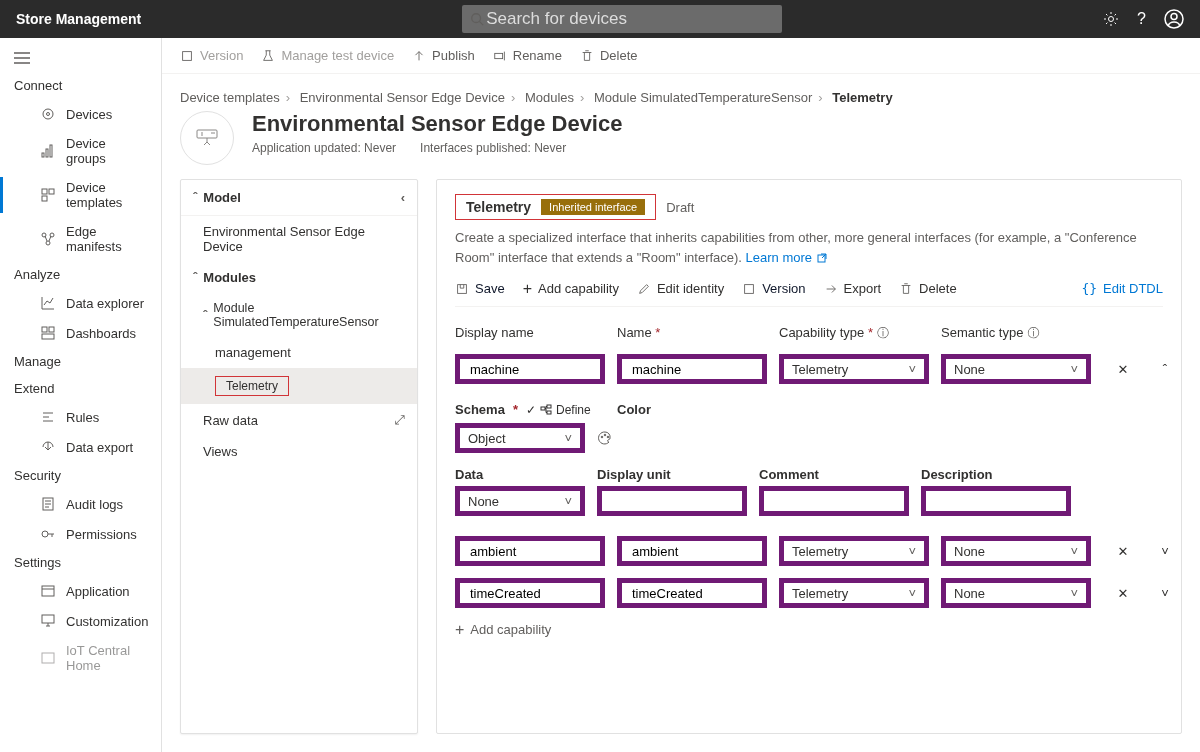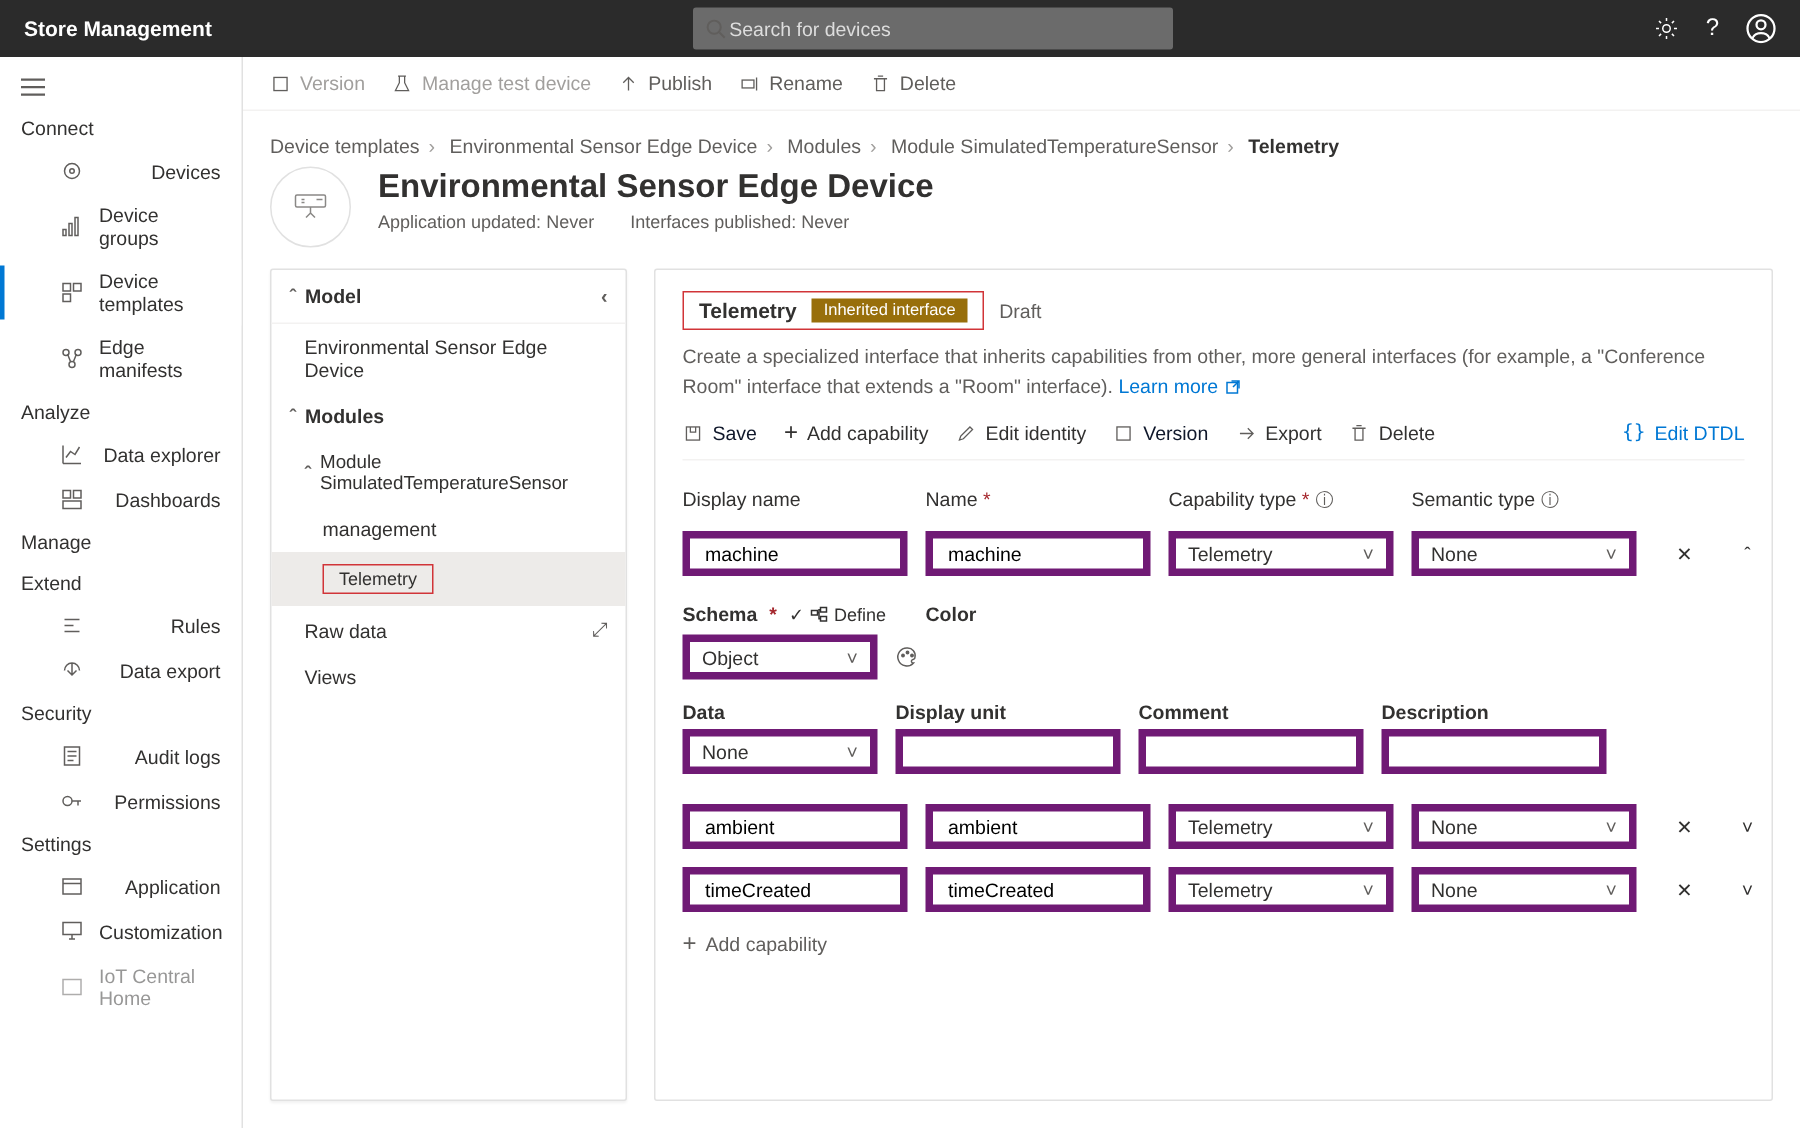--- a/index.html
+++ b/index.html
@@ -1,28 +1,28 @@
 <!DOCTYPE html>
 <html><head>
 <meta charset="utf-8">
 <style>
 * { box-sizing: border-box; }
 html, body { margin:0; padding:0; font-family: "Segoe UI", sans-serif; font-size:13px; color:#323130; background:#fff; }
 .header { height:38px; background:#2b2b2b; color:#fff; display:flex; align-items:center; padding:0 16px; }
 .app-title { font-size:14px; font-weight:600; flex:0 0 auto; }
 .search { margin-left:auto; margin-right:auto; width:320px; height:28px; background:#6b6b6b; display:flex; align-items:center; padding:0 8px; border-radius:2px; }
-.search input { background:transparent; border:none; outline:none; color:#86efac; font-size:13px; flex:1; }
+.search input { background:transparent; border:none; outline:none; color:#86efac; font-size:17px; flex:1; }
 .search input::placeholder { color:#ddd; }
 .header-icons { display:flex; gap:18px; align-items:center; }
 .header-icons span { cursor:pointer; color:#fff; }
 .layout { display:flex; height:calc(100vh - 38px); }
 .sidebar { width:162px; border-right:1px solid #e1e1e1; padding-top:10px; overflow:auto; }
 .hamburger { padding:4px 14px 8px; font-size:16px; color:#605e5c; cursor:pointer; }
 .nav-section { padding:6px 14px; font-size:13px; color:#323130; }
-.nav-item { display:flex; align-items:center; gap:10px; padding:7px 14px 7px 14px; color:#323130; cursor:pointer; font-size:13px;justify-content:space-between; }
+.nav-item { display:flex; align-items:center; gap:10px; padding:7px 14px 7px 14px; color:#323130; cursor:pointer; font-size:13px; }
 .nav-item.active { background:#fff; position:relative; font-weight:400; }
 .nav-item.active::before { content:""; position:absolute; left:0; top:4px; bottom:4px; width:3px; background:#0078d4; }
 .nav-icon { width:16px; height:16px; color:#605e5c; flex:0 0 16px; }
 .nav-sub { padding-left:40px; }
 .content { flex:1; display:flex; flex-direction:column; overflow:auto; }
 .toolbar { display:flex; align-items:center; gap:18px; padding:10px 18px; color:#605e5c; font-size:13px; border-bottom:1px solid #f3f2f1; }
 .tool { display:flex; align-items:center; gap:6px; cursor:pointer; }
 .breadcrumb { padding:16px 18px 6px; font-size:13px; color:#605e5c; }
 .breadcrumb span.sep { margin:0 6px; color:#a19f9d; }
 .breadcrumb .current { color:#323130; font-weight:600; }

